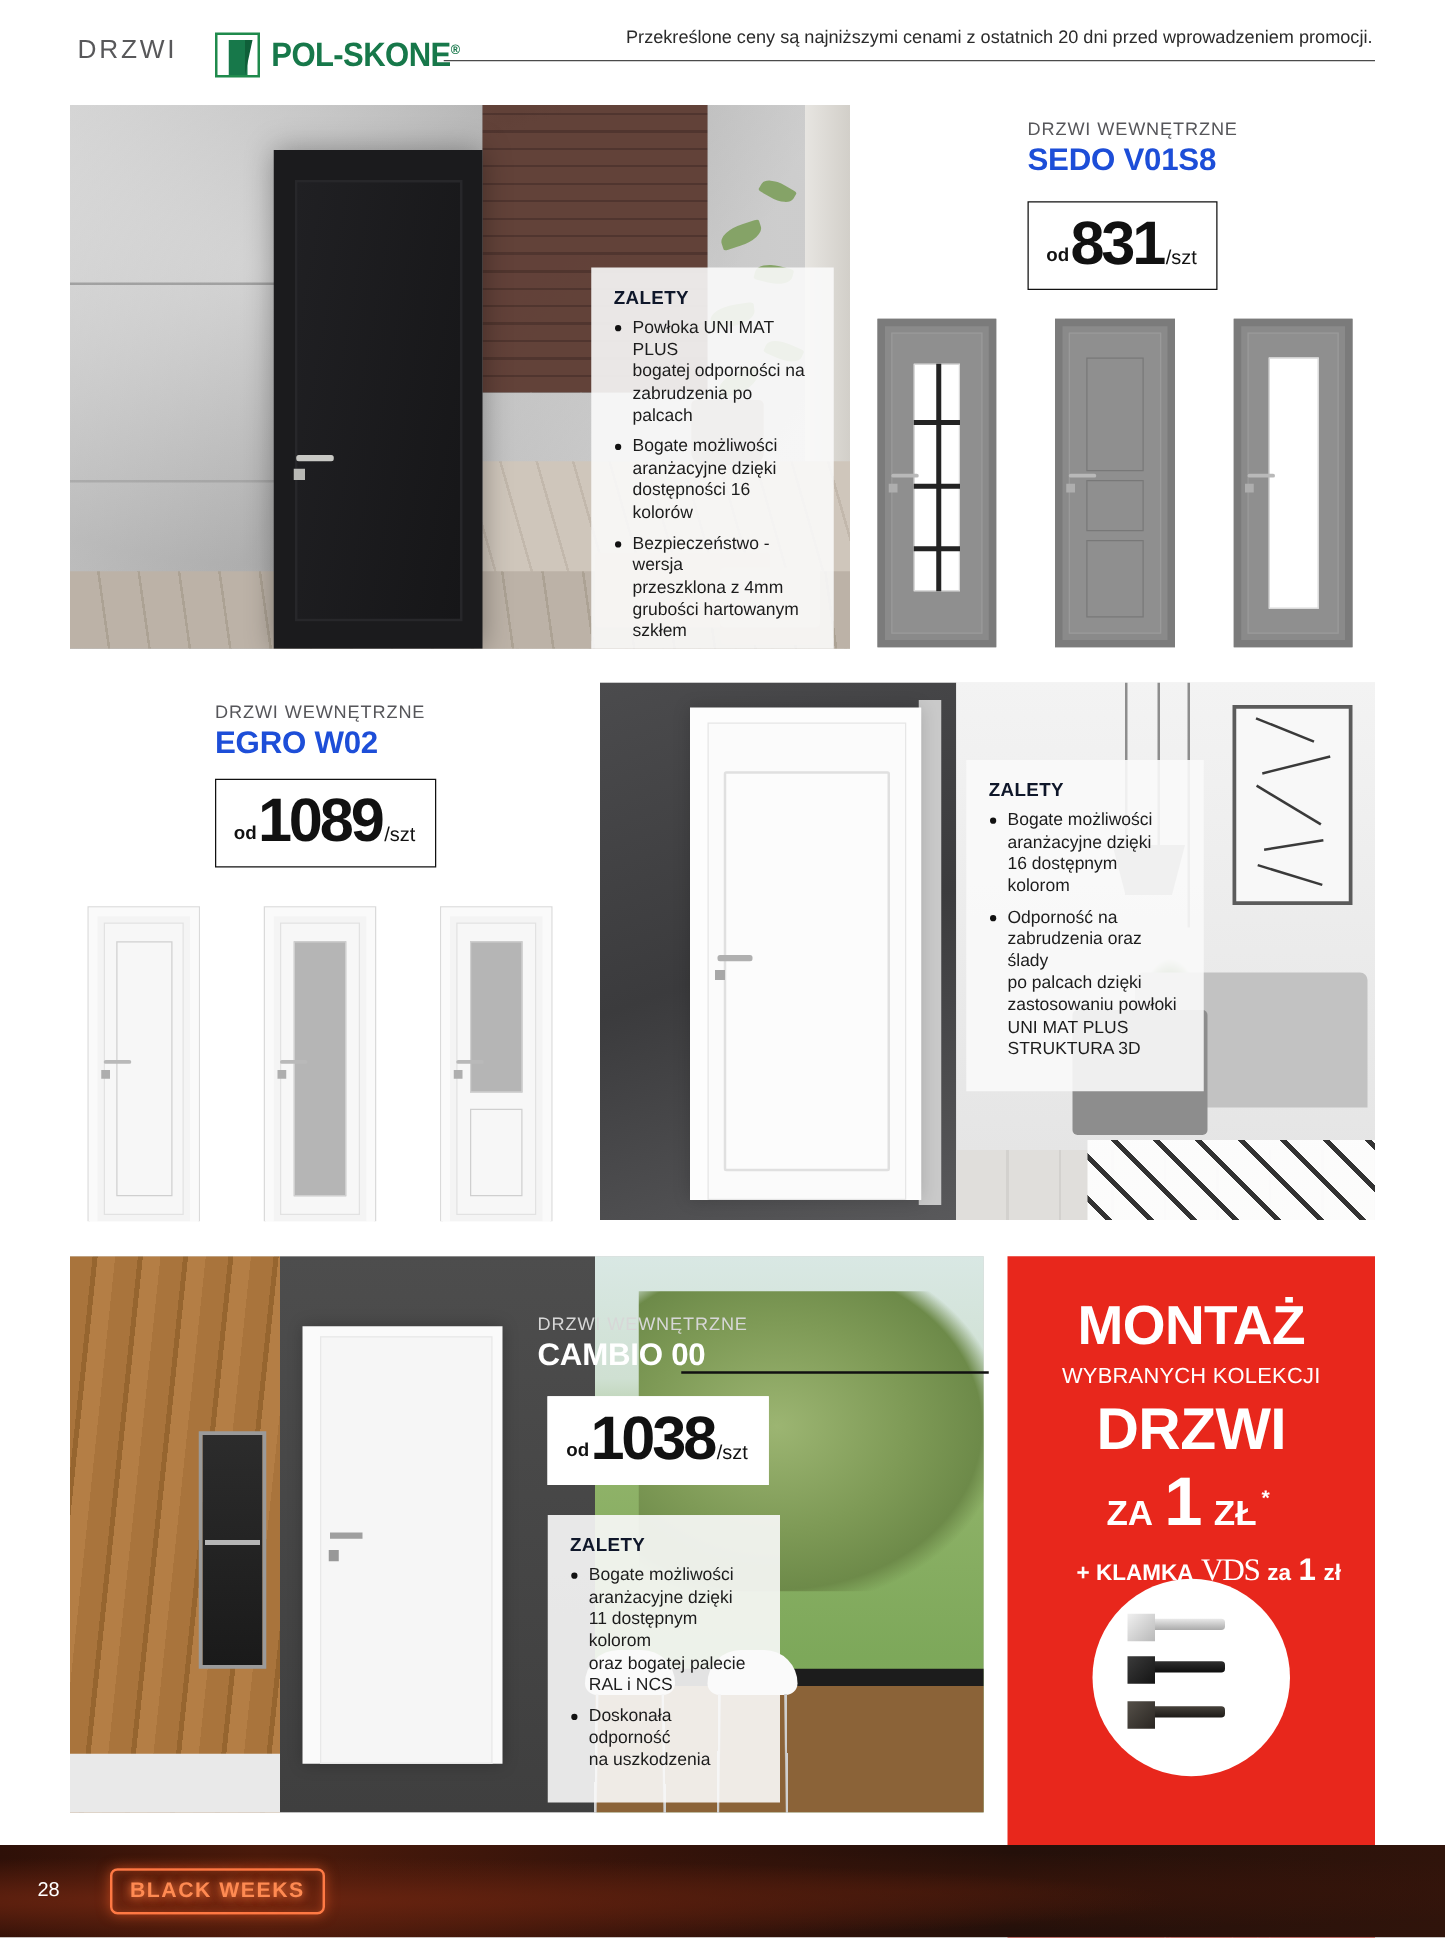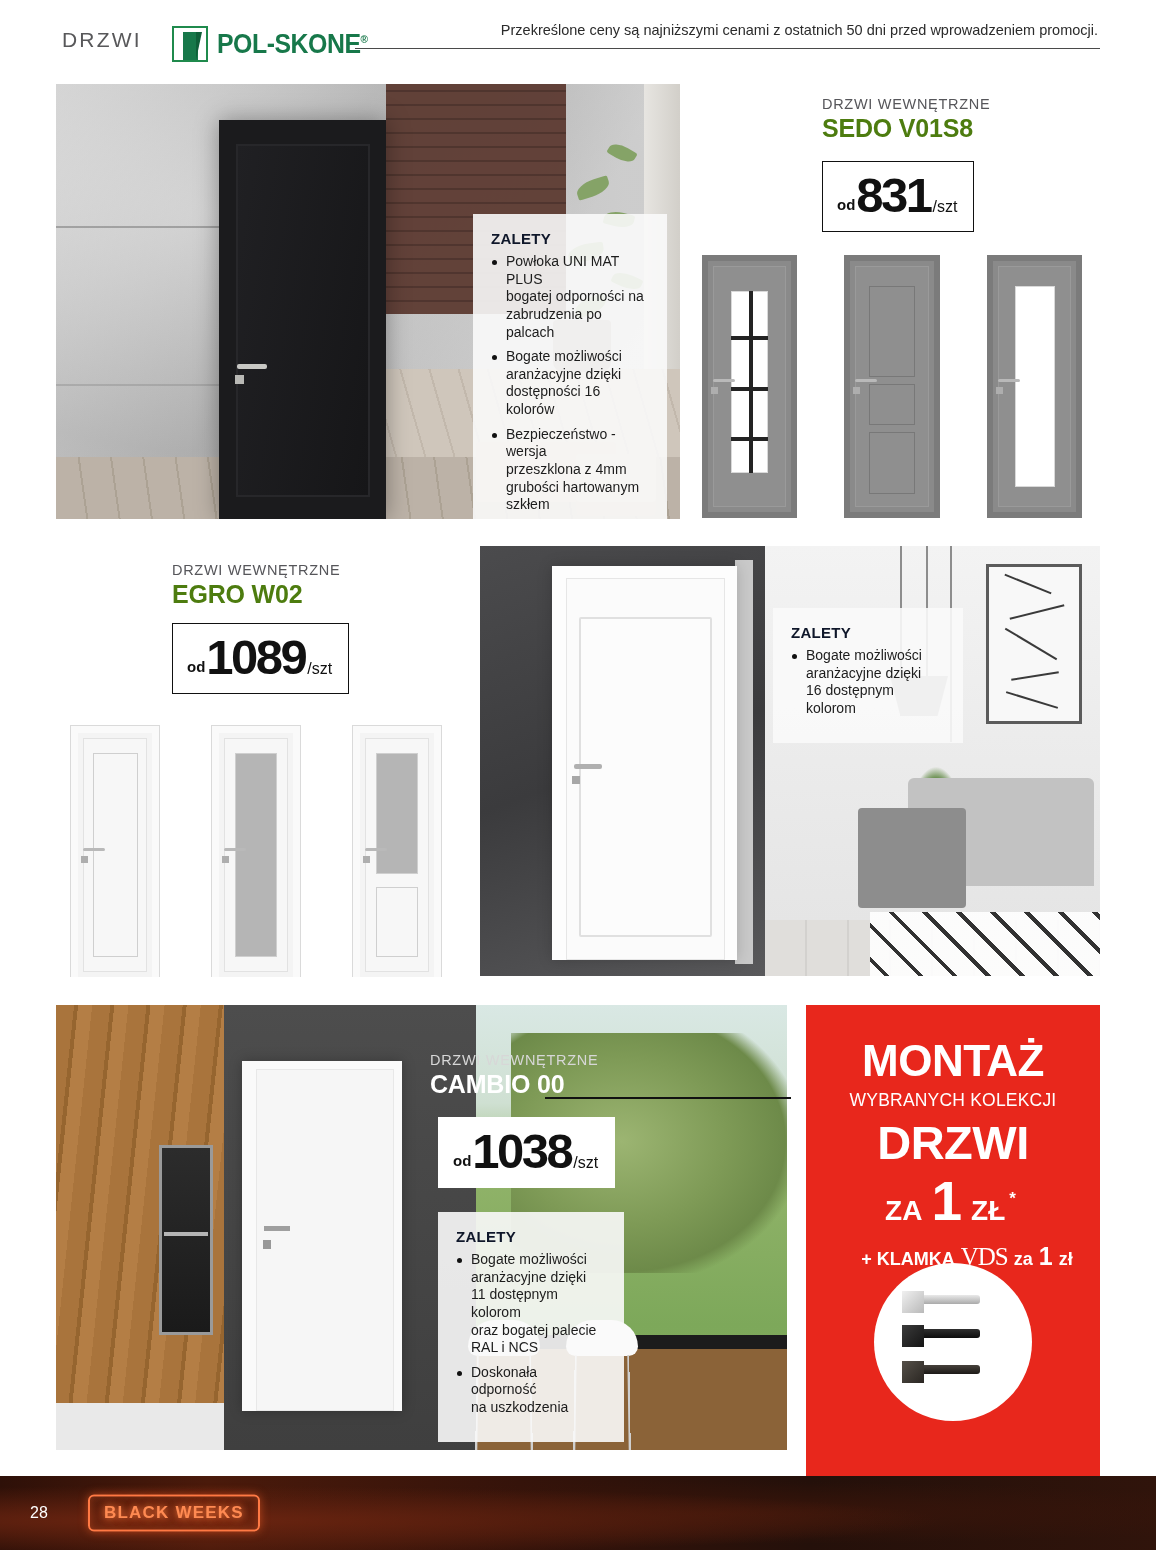--- a/index.html
+++ b/index.html
@@ -94,21 +94,21 @@
   .eyebrow {
     font-size: 14.5px;
     letter-spacing: 0.7px;
     color: #56565a;
     font-weight: 400;
     white-space: nowrap;
   }
   .model {
     font-size: 25px;
     font-weight: 700;
-    color: #4d7c0f;
+    color: #1d4ed8;
     letter-spacing: -0.2px;
     white-space: nowrap;
     margin-top: 2px;
   }
 
   .pricebox {
     border: 1.6px solid #111;
     background: #fff;
     display: inline-flex;
     align-items: baseline;
@@ -567,21 +567,21 @@
 <div class="page">
 
   <div class="header">
     <div class="hdr-drzwi">DRZWI</div>
 
     <div class="hdr-logo">
       <span class="logo-mark"></span>
       <span class="logo-text"><span>POL-SKONE</span><sup>®</sup></span>
     </div>
 
-    <div class="hdr-note">Przekreślone ceny są najniższymi cenami z ostatnich 50 dni przed wprowadzeniem promocji.</div>
+    <div class="hdr-note">Przekreślone ceny są najniższymi cenami z ostatnich 20 dni przed wprowadzeniem promocji.</div>
     <div class="hdr-rule"></div>
   </div>
 
   <div class="hero1">
     <div class="h1-wall"></div>
     <div class="h1-brick"></div>
     <div class="h1-col"></div>
 
     <div class="h1-floor"></div>
     <div class="h1-floor2"></div>
@@ -740,20 +740,26 @@
       </div>
       <span class="h2-handle"></span>
     </div>
 
     <div class="zalety" style="position:absolute;left:293px;top:62px;width:190px;">
       <h4>ZALETY</h4>
       <ul>
         <li>Bogate możliwości
 aranżacyjne dzięki
 16 dostępnym kolorom</li>
+        <li>Odporność na
+zabrudzenia oraz ślady
+po palcach dzięki
+zastosowaniu powłoki
+UNI MAT PLUS
+STRUKTURA 3D</li>
       </ul>
     </div>
   </div>
 
   <div class="hero3">
     <div class="h3-wood"></div>
     <div class="h3-oven"></div>
     <div class="h3-counter"></div>
     <div class="h3-dark"></div>
     <div class="h3-out"></div>

